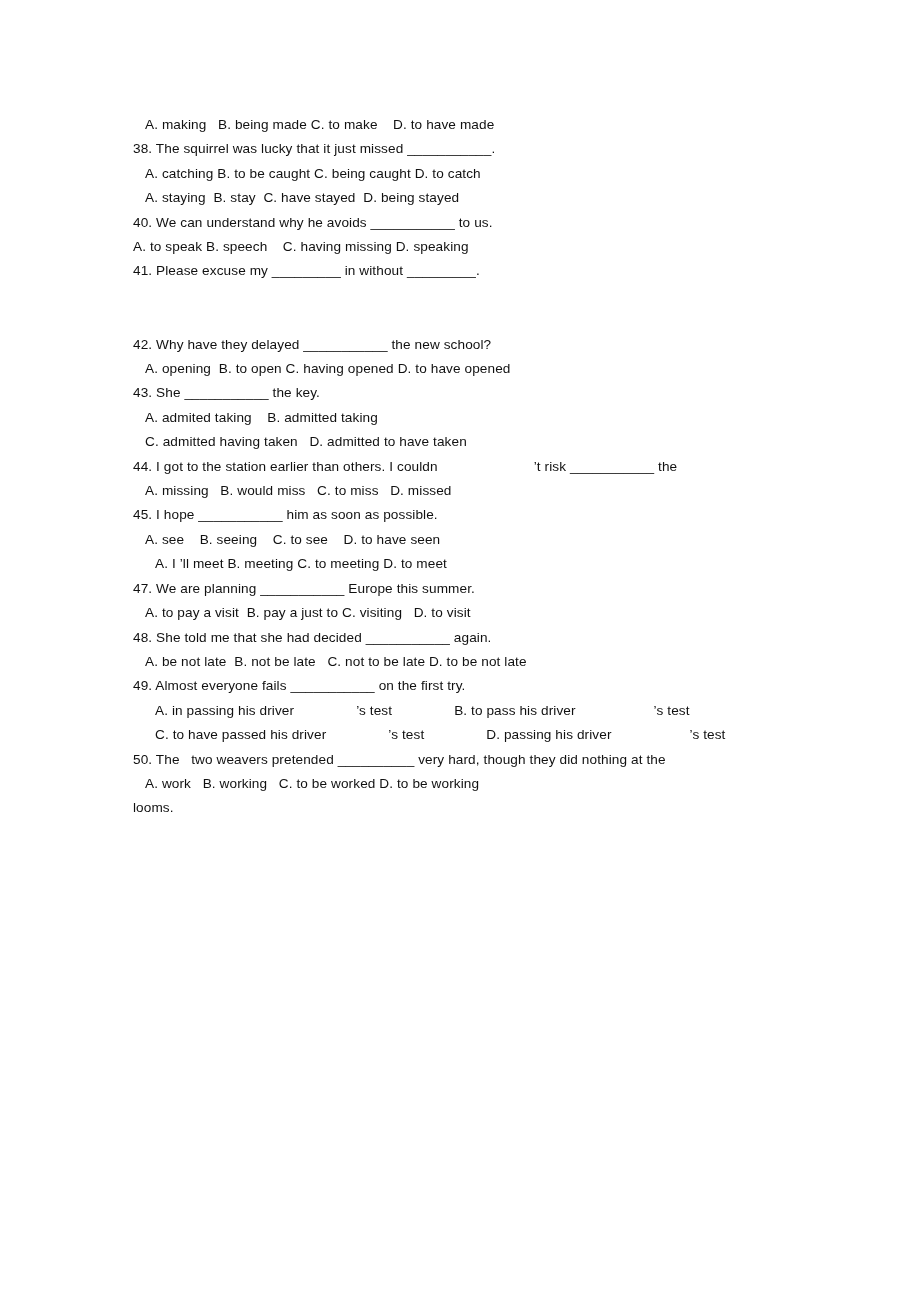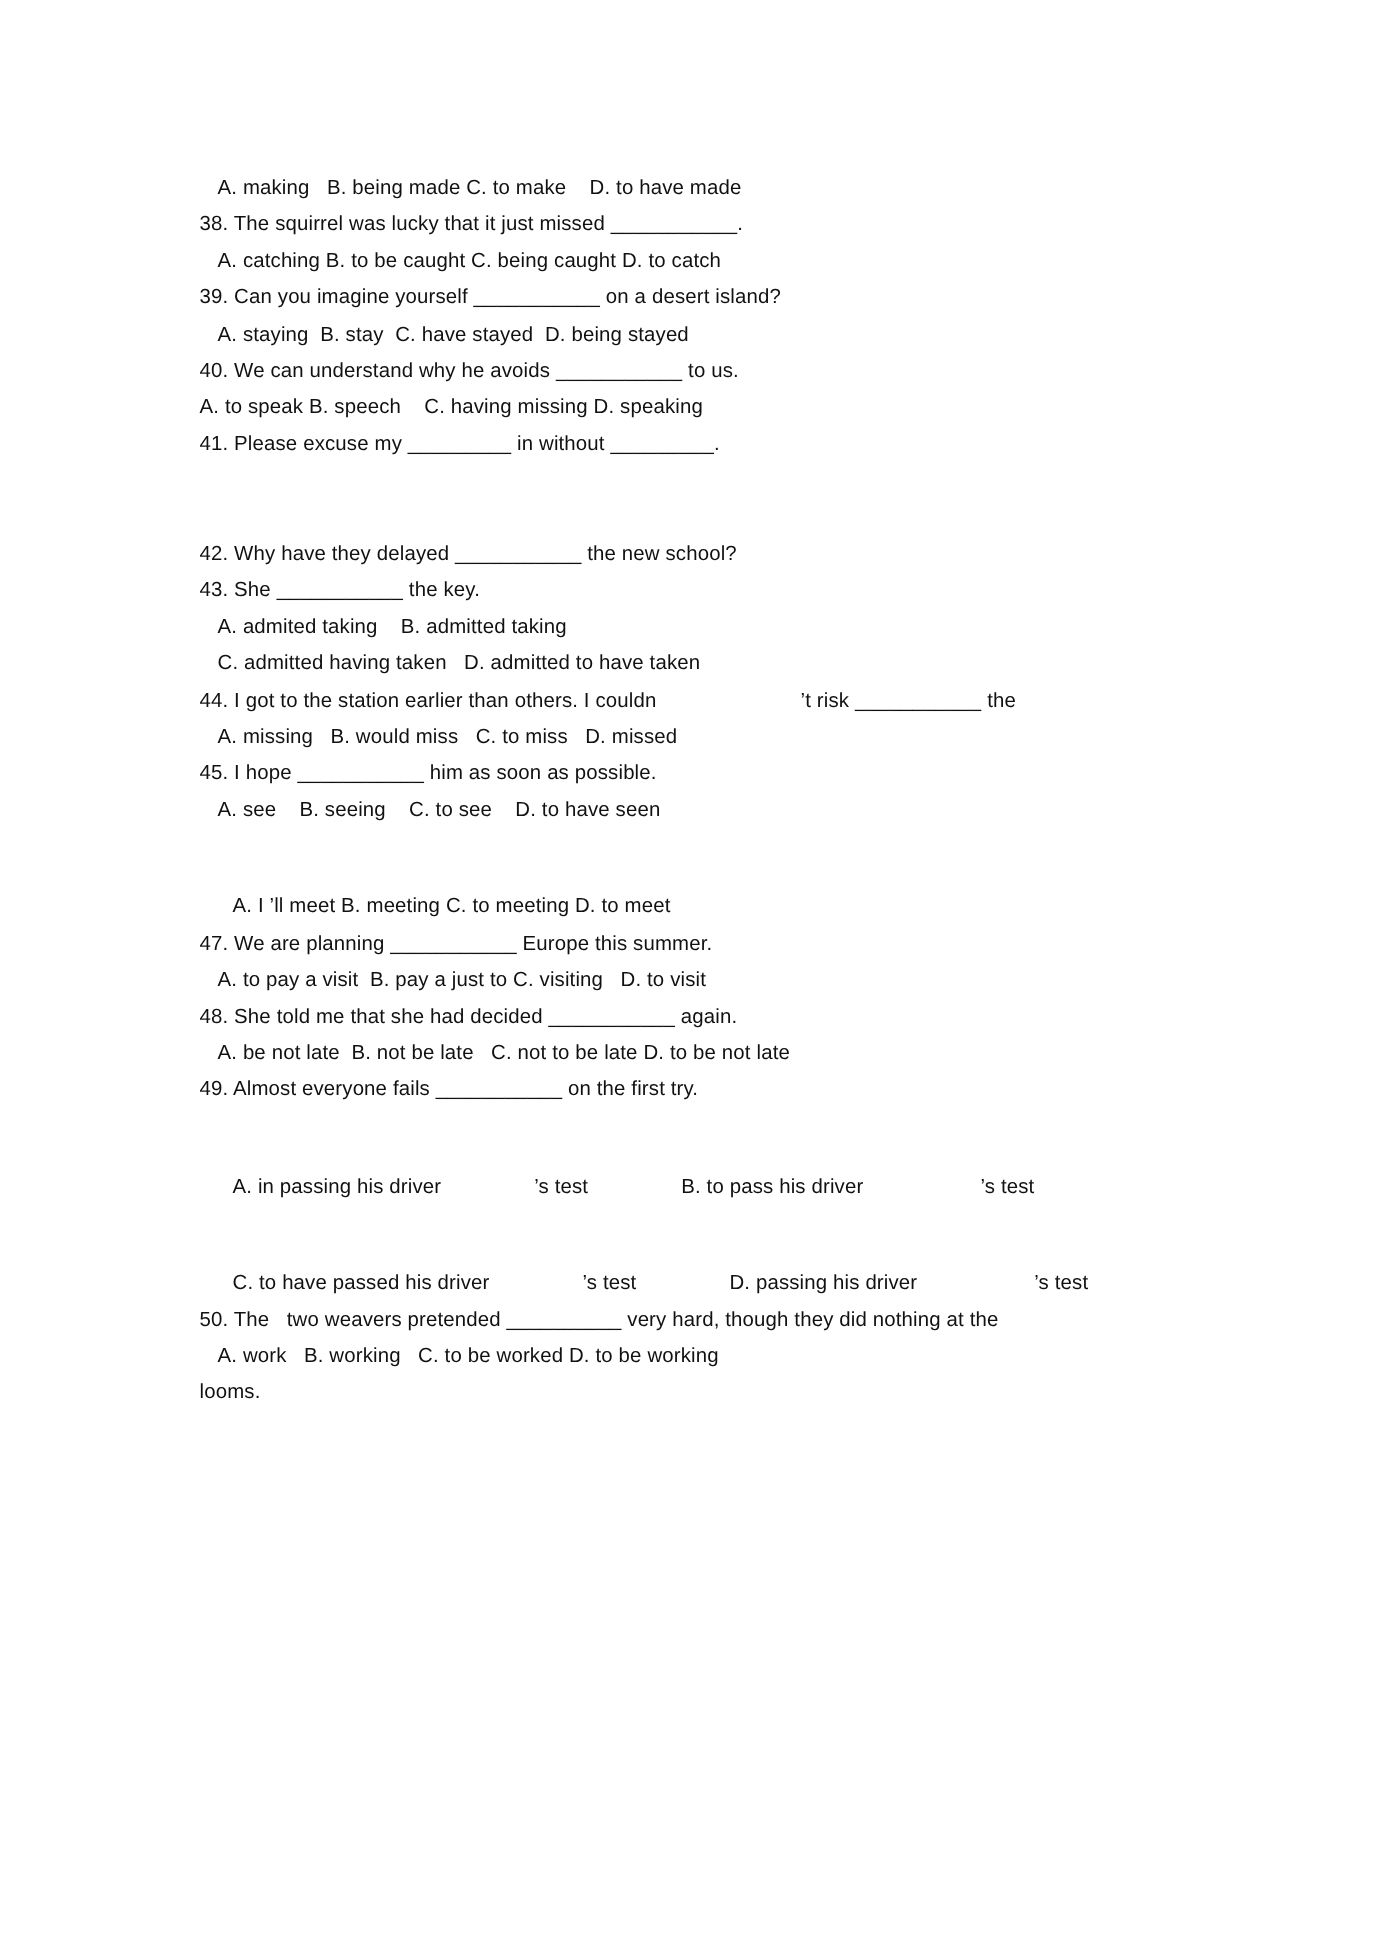--- a/index.html
+++ b/index.html
@@ -27,53 +27,53 @@
     width: 760px;
   }
   .line {
     font-size: 13.6px;
     line-height: 24.4px;
     white-space: pre;
     color: #111111;
     letter-spacing: 0.1px;
   }
   .ind1 { padding-left: 12px; }
-  .ind2 { padding-left: 22px; margin-top: 40px; }
+  .ind2 { padding-left: 22px; }
   .blank-line {
     height: 24.4px;
     line-height: 24.4px;
     font-size: 13.6px;
   }
   .gap-sm { display: inline-block; width: 96px; }
   .gap-md { display: inline-block; width: 62px; }
   .gap-lg { display: inline-block; width: 78px; }
 </style>
 </head>
 <body>
 
 <div class="page">
   <div class="doc-body">
 
     <div class="line ind1">A. making   B. being made C. to make    D. to have made</div>
 
     <div class="line">38. The squirrel was lucky that it just missed ___________.</div>
     <div class="line ind1">A. catching B. to be caught C. being caught D. to catch</div>
 
-    <div class="line">39. Can you imagine yourself ___________ on a desert island?</div>
     <div class="line ind1">A. staying  B. stay  C. have stayed  D. being stayed</div>
 
     <div class="line">40. We can understand why he avoids ___________ to us.</div>
     <div class="line">A. to speak B. speech    C. having missing D. speaking</div>
 
     <div class="line">41. Please excuse my _________ in without _________.</div>
 
     <div class="blank-line">&nbsp;</div>
     <div class="blank-line">&nbsp;</div>
 
     <div class="line">42. Why have they delayed ___________ the new school?</div>
+    <div class="line ind1">A. opening  B. to open C. having opened D. to have opened</div>
 
     <div class="line">43. She ___________ the key.</div>
     <div class="line ind1">A. admited taking    B. admitted taking</div>
     <div class="line ind1">C. admitted having taken   D. admitted to have taken</div>
 
     <div class="line"><span>44. I got to the station earlier than others. I couldn</span><span class="gap-sm"></span><span>’t risk ___________ the</span></div>
     <div class="line ind1">A. missing   B. would miss   C. to miss   D. missed</div>
 
     <div class="line">45. I hope ___________ him as soon as possible.</div>
     <div class="line ind1">A. see    B. seeing    C. to see    D. to have seen</div>

